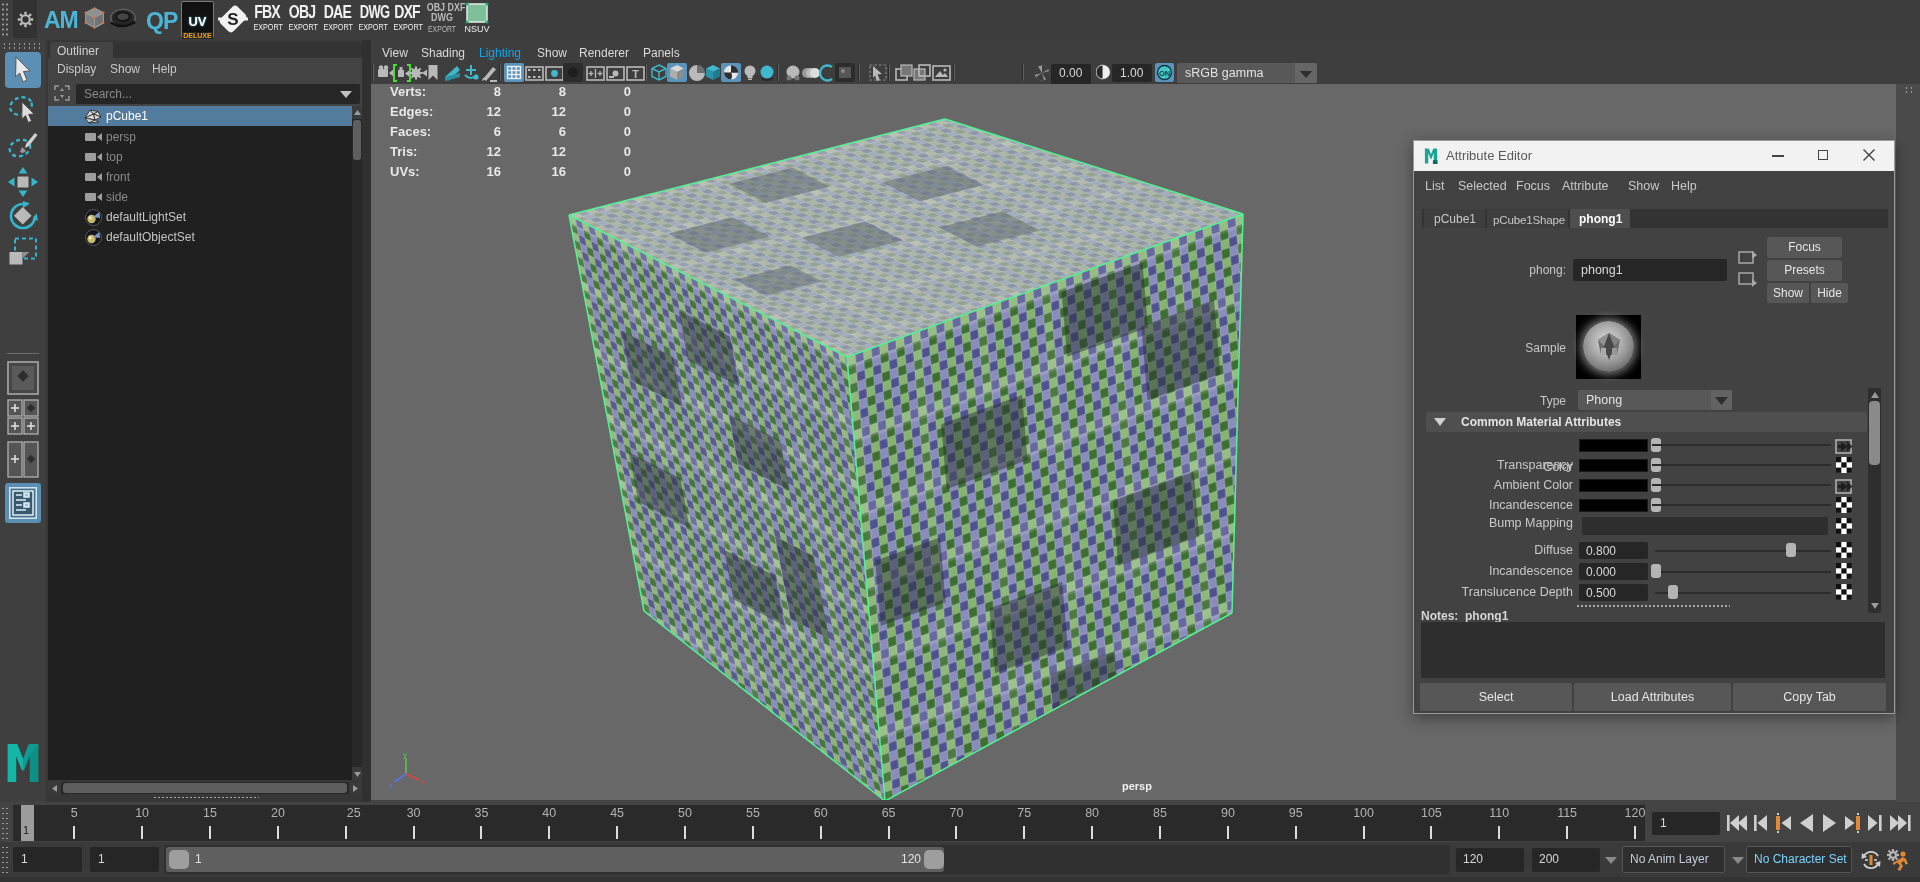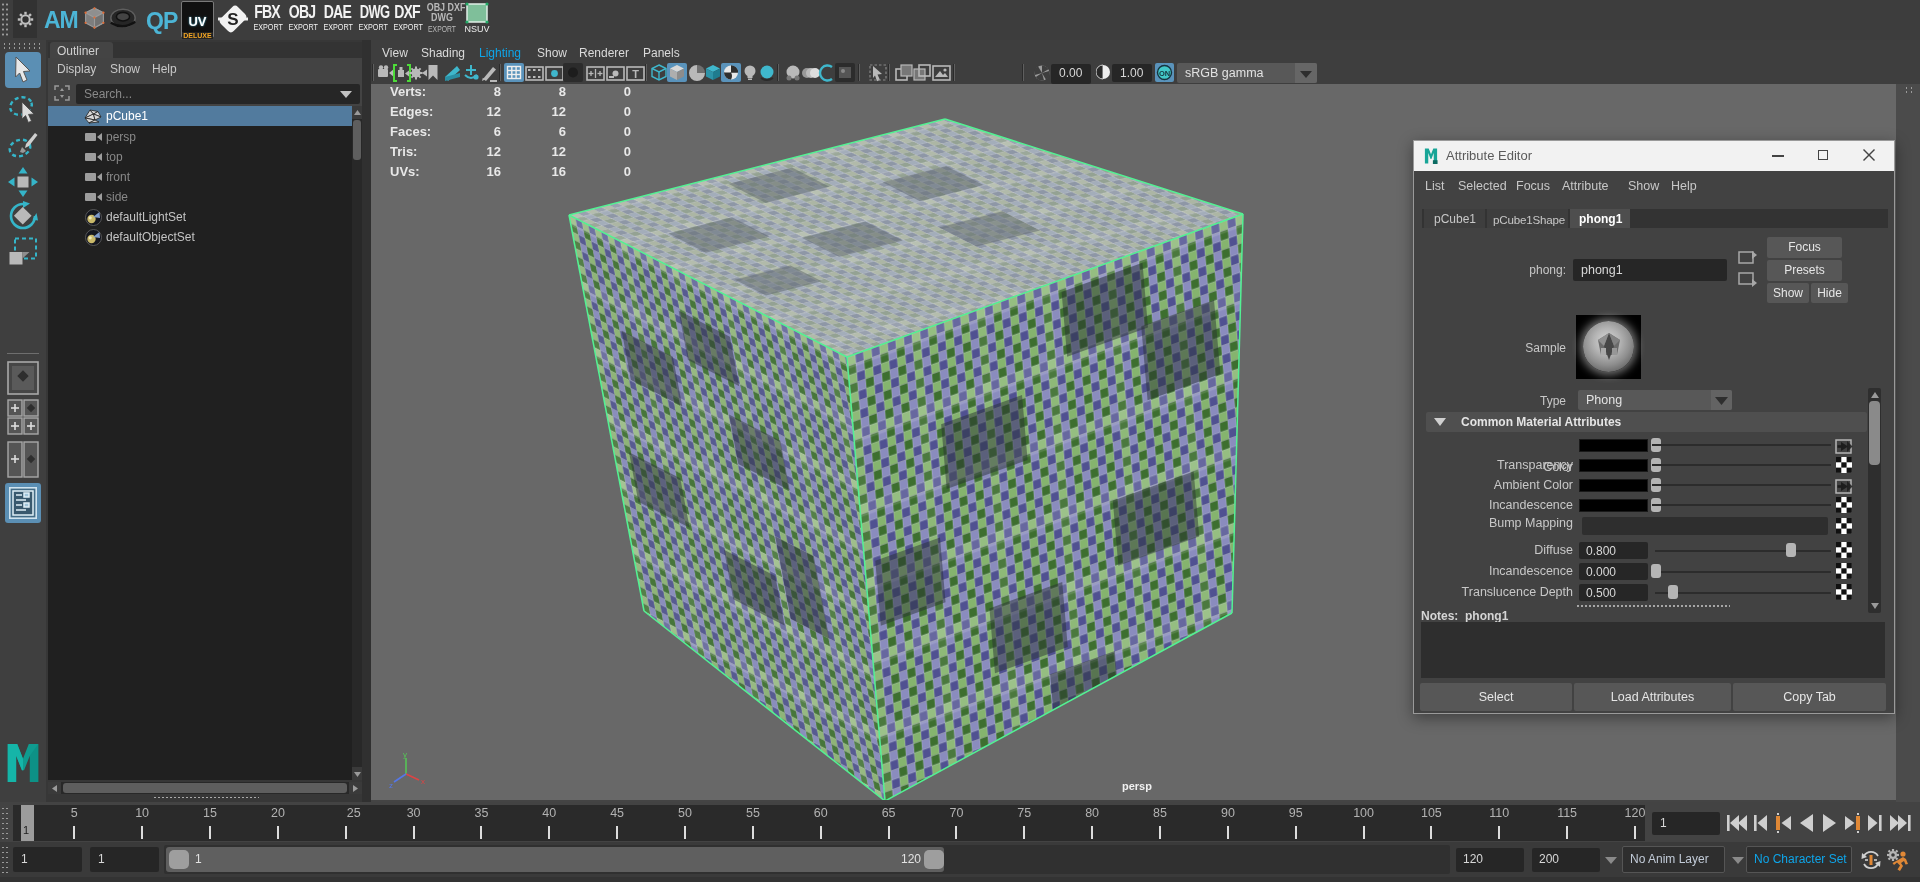--- a/index.html
+++ b/index.html
@@ -915,21 +915,21 @@
 <div class="abs fld" style="left:1532px;top:848px;width:68px;height:24px;padding:4px 0 0 7px">200</div>
 <svg class="abs" style="left:1605px;top:857px" width="12" height="7">
     <polygon points="0,0 12,0 6,7" fill="#8a8a8a"></polygon>
   </svg>
 <div class="abs" style="left:1622px;top:846px;width:103px;height:27px;background:#2e2e2e;border:1px solid #555;border-radius:2px"></div>
 <div class="abs" style="left:1630px;top:852px;font-size:12px;color:#c2cbd8">No Anim Layer</div>
 <svg class="abs" style="left:1732px;top:857px" width="12" height="7">
     <polygon points="0,0 12,0 6,7" fill="#8a8a8a"></polygon>
   </svg>
 <div class="abs" style="left:1746px;top:846px;width:106px;height:27px;background:#2e2e2e;border:1px solid #555;border-radius:2px"></div>
-<div class="abs" style="left:1754px;top:852px;font-size:12px;color:#0ea5e9">No Character Set</div>
+<div class="abs" style="left:1754px;top:852px;font-size:12px;color:#7dd3fc">No Character Set</div>
 <svg class="abs" style="left:1860px;top:849px" width="22" height="22" viewBox="0 0 22 22">
 <g stroke="#cfcfcf" stroke-width="1.8" fill="none">
       <path d="M4 7 A8 8 0 0 1 18 7"></path>
       <path d="M18 15 A8 8 0 0 1 4 15"></path>
     </g>
 <polygon points="2,4 7,8 1.5,10" fill="#cfcfcf"></polygon>
     <polygon points="20,18 15,14 20.5,12" fill="#cfcfcf"></polygon>
 <rect x="9.5" y="6" width="3" height="10" fill="#e08836"></rect>
     <line x1="5" y1="11" x2="8" y2="11" stroke="#cfcfcf" stroke-width="1.6"></line>
     <line x1="14" y1="11" x2="17" y2="11" stroke="#cfcfcf" stroke-width="1.6"></line>

